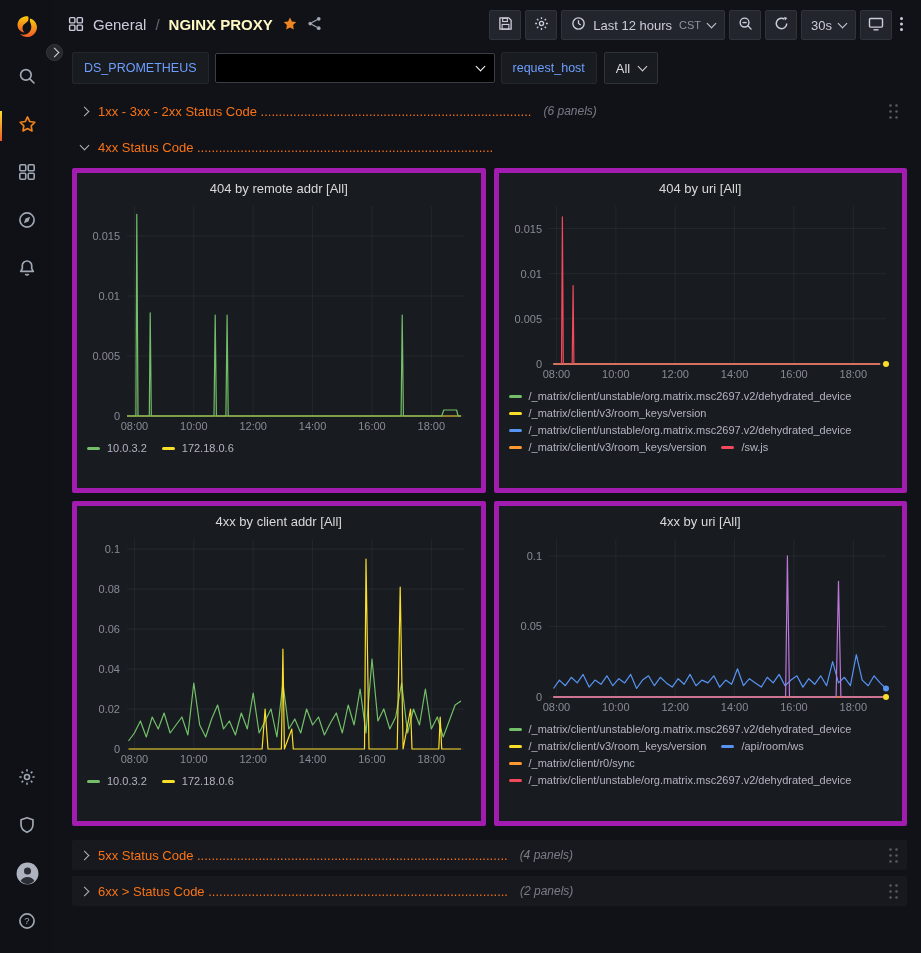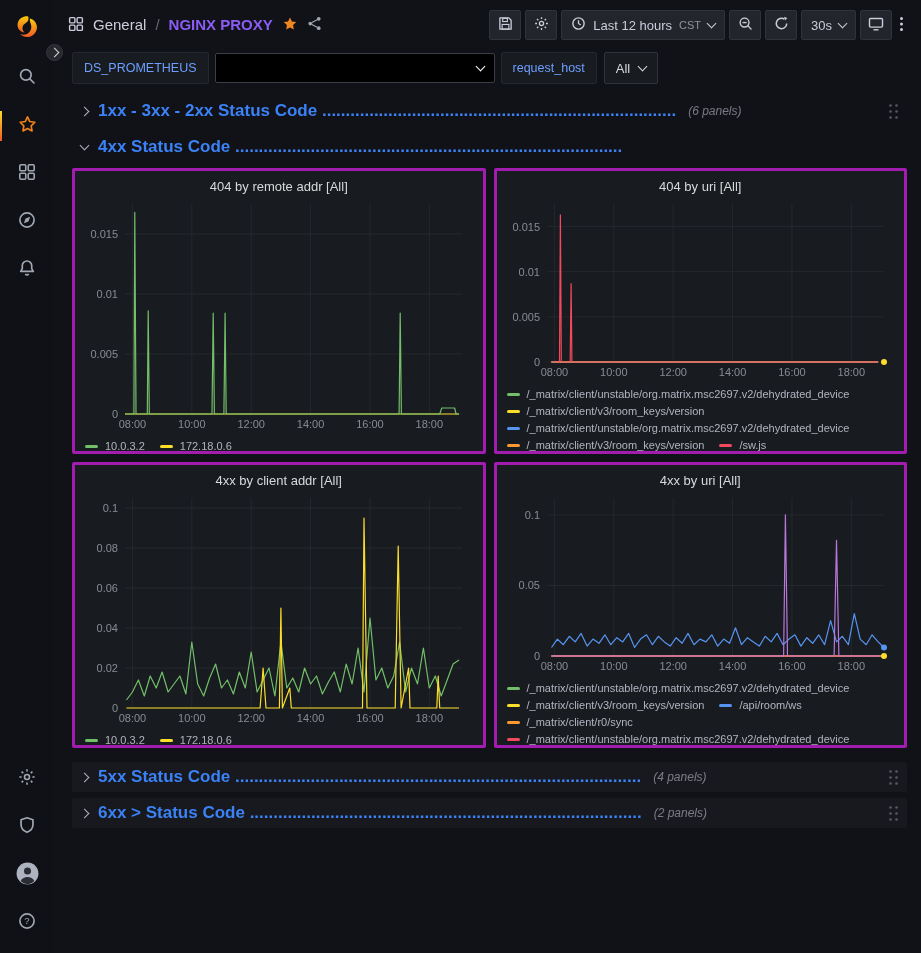--- a/index.html
+++ b/index.html
@@ -19,21 +19,21 @@
   .expand-btn{position:absolute;left:46px;top:44px;width:17px;height:17px;border-radius:50%;
               background:#26282e;border:1px solid#34373e;color:#d8d9da;z-index:9;cursor:pointer;
               display:flex;align-items:center;justify-content:center;padding:0;}
 
   
   .main{margin-left:54px;}
   .header{display:flex;align-items:center;justify-content:space-between;padding:10px 14px 6px 14px;}
   .crumbs{display:flex;align-items:flex-start;gap:9px;font-size:15px;}
   .crumb-section{color:#ccccdc;cursor:pointer;}
   .crumb-sep{color:rgba(204,204,220,.45);}
-  .crumb-title{color:#8b5cf6;font-weight:700;cursor:pointer;}
+  .crumb-title{color:#fef9c3;font-weight:700;cursor:pointer;}
   .star-btn,.share-btn{color:#f0861f;cursor:pointer;display:flex;align-items:center;}
   .share-btn{color:#9fa7b3;}
   .toolbar{display:flex;align-items:flex-end;gap:4px;}
   .tbtn{display:inline-flex;align-items:center;gap:7px;height:30px;padding:0 9px;background:#22252b;
         border:1px solid #2f333b;border-radius:2px;color:#ccccdc;font-size:13px;font-family:inherit;cursor:pointer;}
   .tbtn.icon-only{width:32px;justify-content:center;padding:0;}
   .tbtn .muted{color:rgba(204,204,220,.65);font-size:11px;}
   .tbtn.ghost{background:transparent;border:none;padding:0 3px;}
   .chev{width:6px;height:6px;border-right:1.7px solid currentColor;border-bottom:1.7px solid currentColor;
         display:inline-block;flex:none;}
@@ -50,28 +50,28 @@
         color:#fff;box-sizing:border-box;}
   .var-group{display:flex;gap:7px;align-items:center;}
   .all-select{display:inline-flex;align-items:center;gap:9px;height:30px;padding:0 11px;background:#181b20;
         border:1px solid #2f333b;border-radius:2px;color:#d8d9da;font-size:13px;cursor:pointer;}
 
   
   .dashboard{padding:2px 14px 0 18px;}
   .dash-row{display:flex;align-items:center;height:30px;padding:0 6px;border-radius:2px;cursor:pointer;margin-bottom:6px;}
   .dash-row.bar{background:#17191e;}
   .row-chev{margin:0 10px 0 3px;color:#b0b6c0;}
-  .row-title{font-size:17px;font-weight:700;color:#3b82f6;white-space:nowrap;overflow:hidden;}
+  .row-title{font-size:13px;font-weight:400;color:#f97316;white-space:nowrap;overflow:hidden;}
   .row-count{font-size:12px;font-style:italic;color:rgba(204,204,220,.55);margin-left:12px;white-space:nowrap;}
   .row-spacer{flex:1;}
   .drag-handle{color:#565b64;cursor:grab;display:flex;align-items:center;padding:0 2px;}
 
   
   .panels-grid{display:grid;grid-template-columns:1fr 1fr;gap:8px;margin:4px 0 14px;}
-  .panel{height:286px;background:#181b1f;border:3px solid #a21caf;border-radius:2px;
+  .panel{height:325px;background:#181b1f;border:5px solid #a21caf;border-radius:2px;
          padding:5px 10px 0;overflow:hidden;box-sizing:border-box;}
   .panel-title{text-align:center;font-size:13px;font-weight:500;color:#d8d9da;padding:3px 0 2px;cursor:pointer;}
   .legend{display:flex;flex-wrap:wrap;column-gap:15px;row-gap:3px;margin-top:3px;font-size:11px;
           line-height:14px;color:rgba(204,204,220,.85);}
   .legend.multi{max-height:70px;overflow:hidden;}
   .legend-item{display:inline-flex;align-items:center;gap:7px;cursor:pointer;white-space:nowrap;}
   .swatch{width:13px;height:3px;border-radius:2px;flex:none;display:inline-block;}
 </style>
 </head>
 <body>

